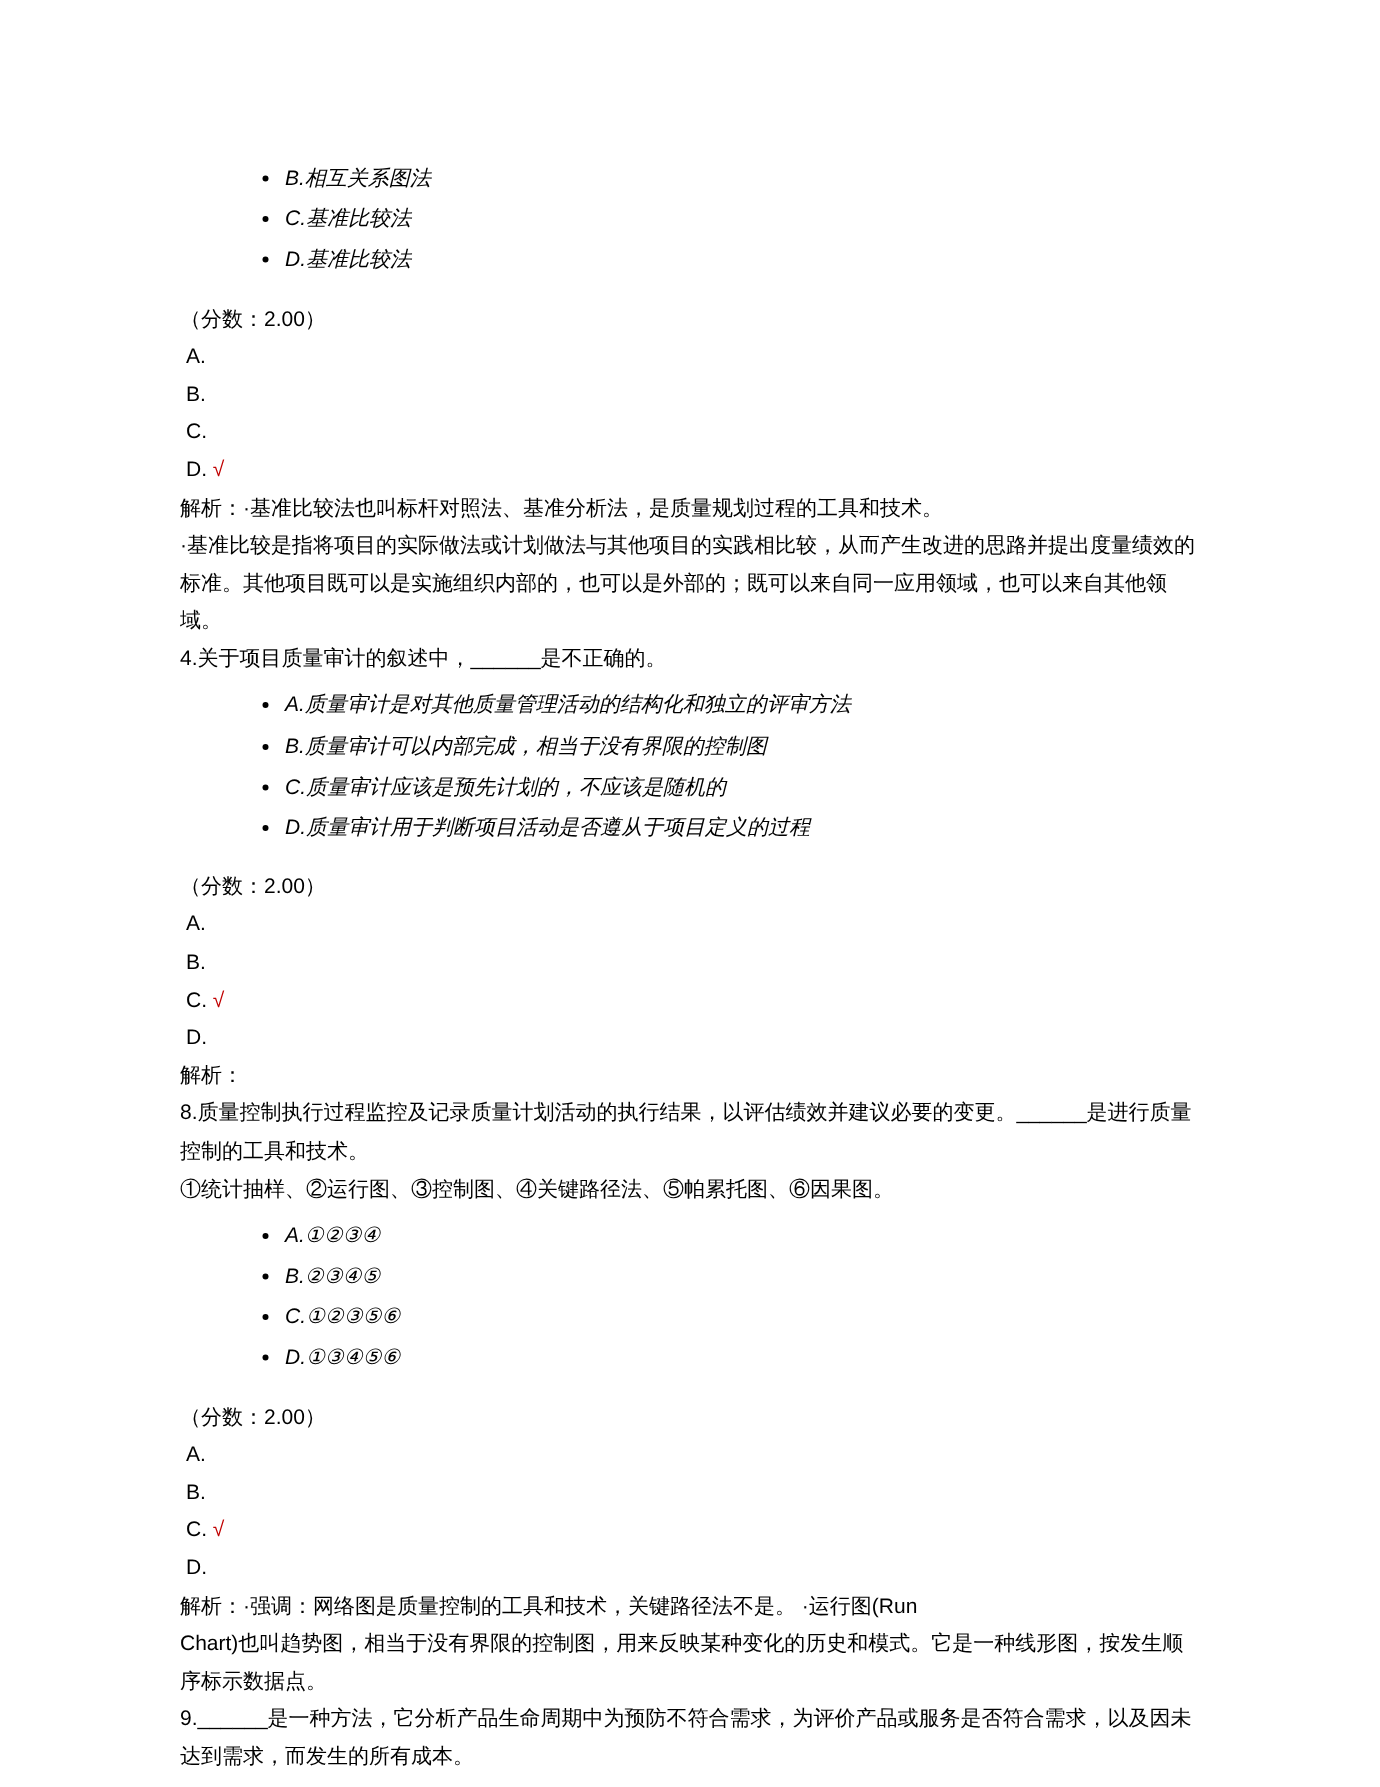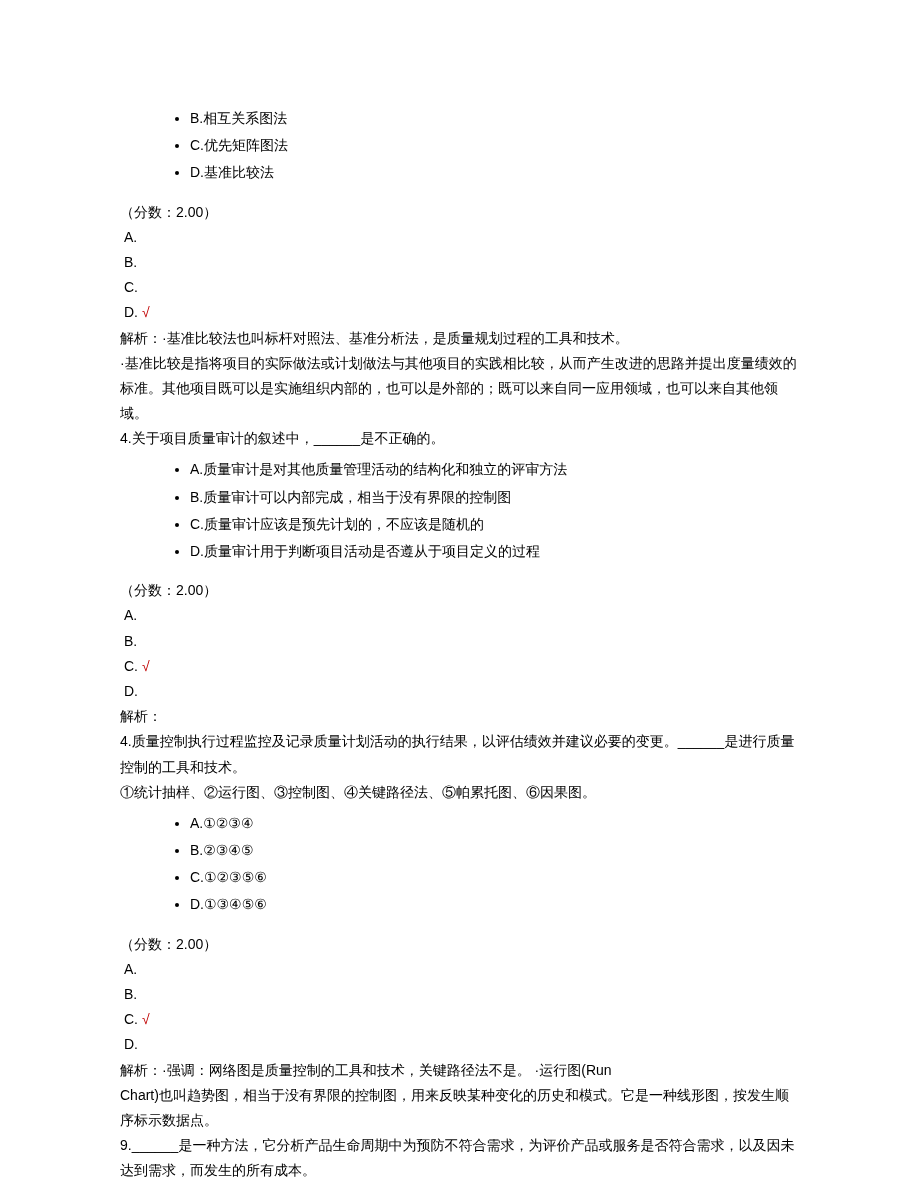--- a/index.html
+++ b/index.html
@@ -8,20 +8,21 @@
     color: #000;
     background: #fff;
     margin: 0;
     padding: 100px 120px 60px 120px;
     line-height: 1.8;
   }
   ul.options {
     list-style-type: disc;
     margin: 6px 0 14px 0;
     padding-left: 70px;
+    font-style: italic;
   }
   ul.options li {
     margin: 2px 0;
   }
   .score {
   }
   .answer-line {
     margin-left: 4px;
   }
   .correct {
@@ -29,21 +30,21 @@
   }
   .block {
     margin: 0;
   }
 </style>
 </head>
 <body>
 
 <ul class="options">
   <li>B.相互关系图法</li>
-  <li>C.优先矩阵图法</li>
+  <li>C.基准比较法</li>
   <li>D.基准比较法</li>
 </ul>
 
 <div class="score">（分数：2.00）</div>
 <div class="answer-line"> A.</div>
 <div class="answer-line"> B.</div>
 <div class="answer-line"> C.</div>
 <div class="answer-line"><span> D. </span><span class="correct">√</span></div>
 <div class="block">解析：·基准比较法也叫标杆对照法、基准分析法，是质量规划过程的工具和技术。</div>
 <div class="block">·基准比较是指将项目的实际做法或计划做法与其他项目的实践相比较，从而产生改进的思路并提出度量绩效的标准。其他项目既可以是实施组织内部的，也可以是外部的；既可以来自同一应用领域，也可以来自其他领域。</div>
@@ -55,21 +56,21 @@
   <li>C.质量审计应该是预先计划的，不应该是随机的</li>
   <li>D.质量审计用于判断项目活动是否遵从于项目定义的过程</li>
 </ul>
 <div class="score">（分数：2.00）</div>
 <div class="answer-line"> A.</div>
 <div class="answer-line"> B.</div>
 <div class="answer-line"><span> C. </span><span class="correct">√</span></div>
 <div class="answer-line"> D.</div>
 <div class="block">解析：</div>
 
-<div class="block">4.质量控制执行过程监控及记录质量计划活动的执行结果，以评估绩效并建议必要的变更。______是进行质量控制的工具和技术。</div>
+<div class="block">8.质量控制执行过程监控及记录质量计划活动的执行结果，以评估绩效并建议必要的变更。______是进行质量控制的工具和技术。</div>
 <div class="block">①统计抽样、②运行图、③控制图、④关键路径法、⑤帕累托图、⑥因果图。</div>
 <ul class="options">
   <li>A.①②③④</li>
   <li>B.②③④⑤</li>
   <li>C.①②③⑤⑥</li>
   <li>D.①③④⑤⑥</li>
 </ul>
 <div class="score">（分数：2.00）</div>
 <div class="answer-line"> A.</div>
 <div class="answer-line"> B.</div>

